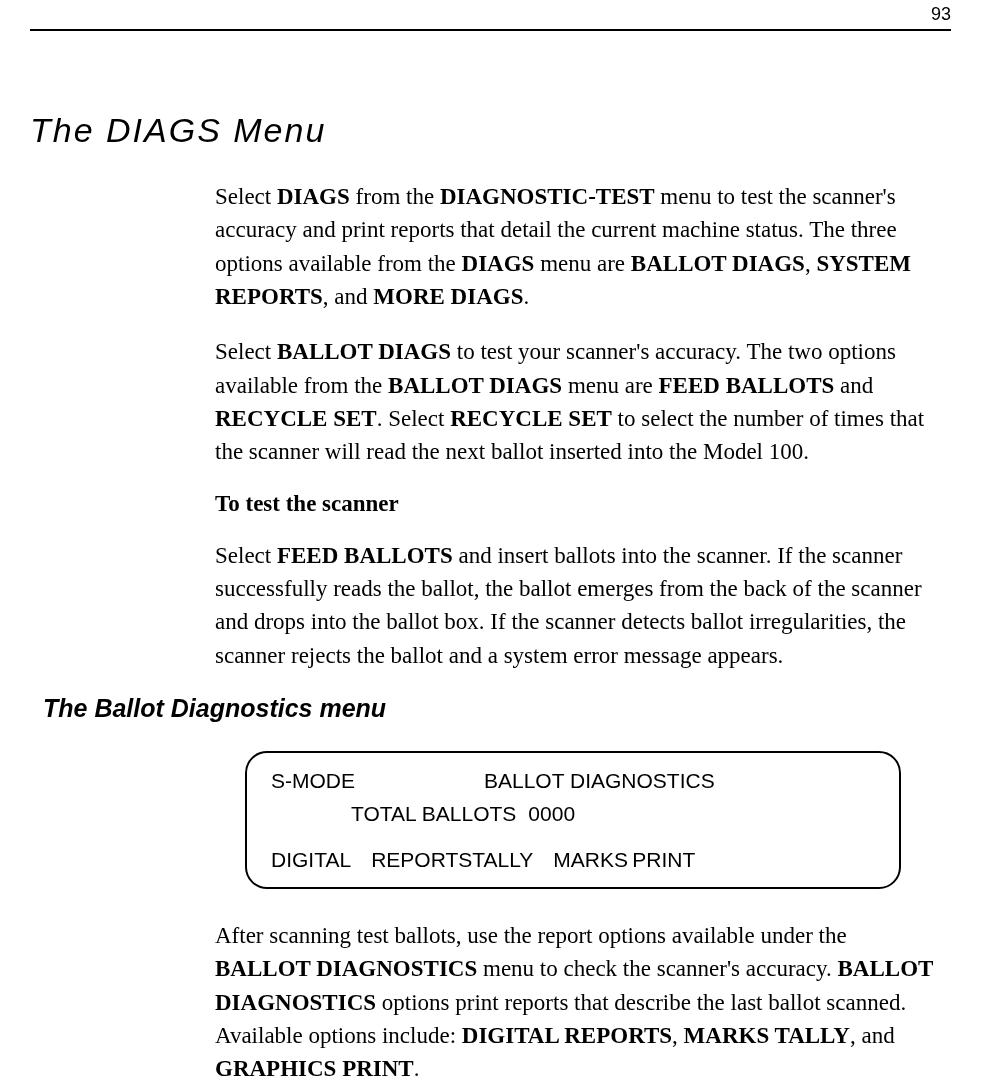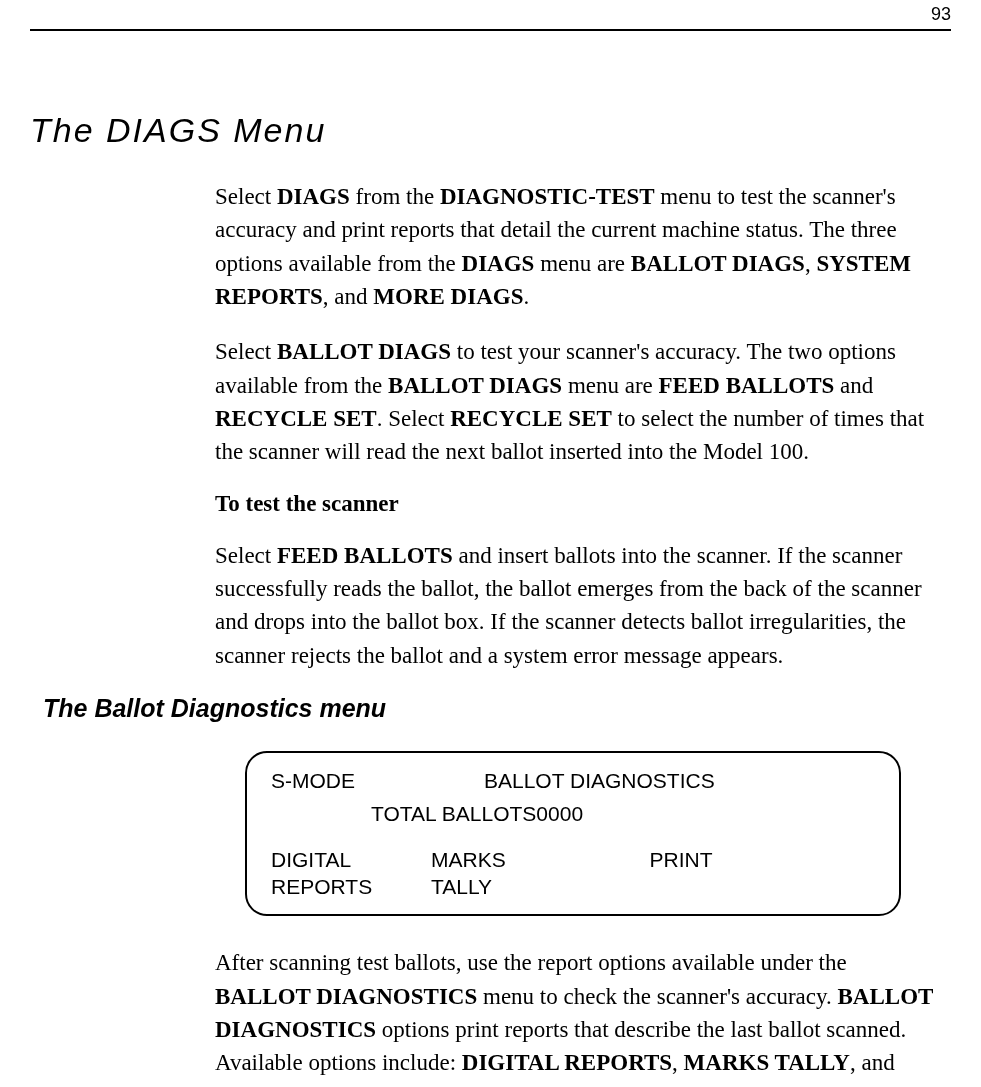--- a/index.html
+++ b/index.html
@@ -72,31 +72,32 @@
     margin-bottom: 6px;
     gap: 13px;
   }
   .scr-mode {
     flex: 0 0 200px;
   }
   .scr-title {
     flex: 1;
   }
   .scr-total {
-    margin-left: 100px;
+    margin-left: 80px;
     margin-bottom: 18px;
     display: flex;
-    gap: 0;
+    gap: 12px;
   }
   .scr-opts {
     display: flex;
   }
   .scr-col {
     display: flex;
-    flex-direction: column;
+    flex-direction: row;
+    gap: 20px;
   }
   .c1 { flex: 0 0 160px; }
   .c2 { flex: 0 0 160px; }
   .c3 { flex: 0 0 180px; text-align: center; }
   .c4 { flex: 1; text-align: center; padding-left: 20px; }
   .below-box {
     margin-top: 30px;
   }
 </style>
 </head>
@@ -139,22 +140,22 @@
       <div class="scr-total">
         <span>TOTAL BALLOTS</span>
         <span>0000</span>
       </div>
       <div class="scr-opts">
         <div class="scr-col c1">
           <span>DIGITAL</span>
           <span>REPORTS</span>
         </div>
         <div class="scr-col c2">
+          <span>TALLY</span>
           <span>MARKS</span>
-          <span>TALLY</span>
         </div>
         <div class="scr-col c3">
           <span>PRINT</span>
         </div>
       </div>
     </div>
 
     <p class="para below-box">
       <span>After scanning test ballots, use the report options available under the </span><span class="bold">BALLOT DIAGNOSTICS</span><span> menu to check the scanner's accuracy. </span><span class="bold">BALLOT DIAGNOSTICS</span><span> options print reports that describe the last ballot scanned. Available options include: </span><span class="bold">DIGITAL REPORTS</span><span>, </span><span class="bold">MARKS TALLY</span><span>, and </span><span class="bold">GRAPHICS PRINT</span><span>.</span>
     </p>

